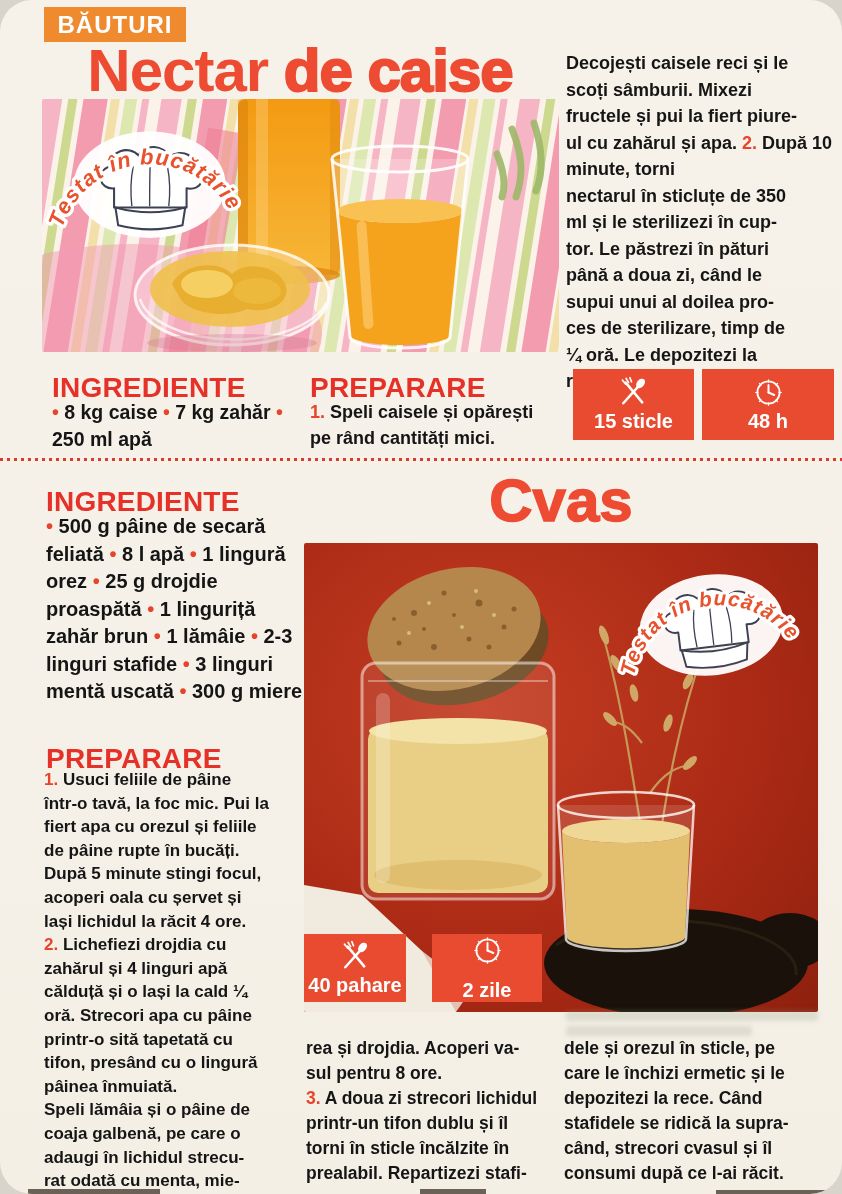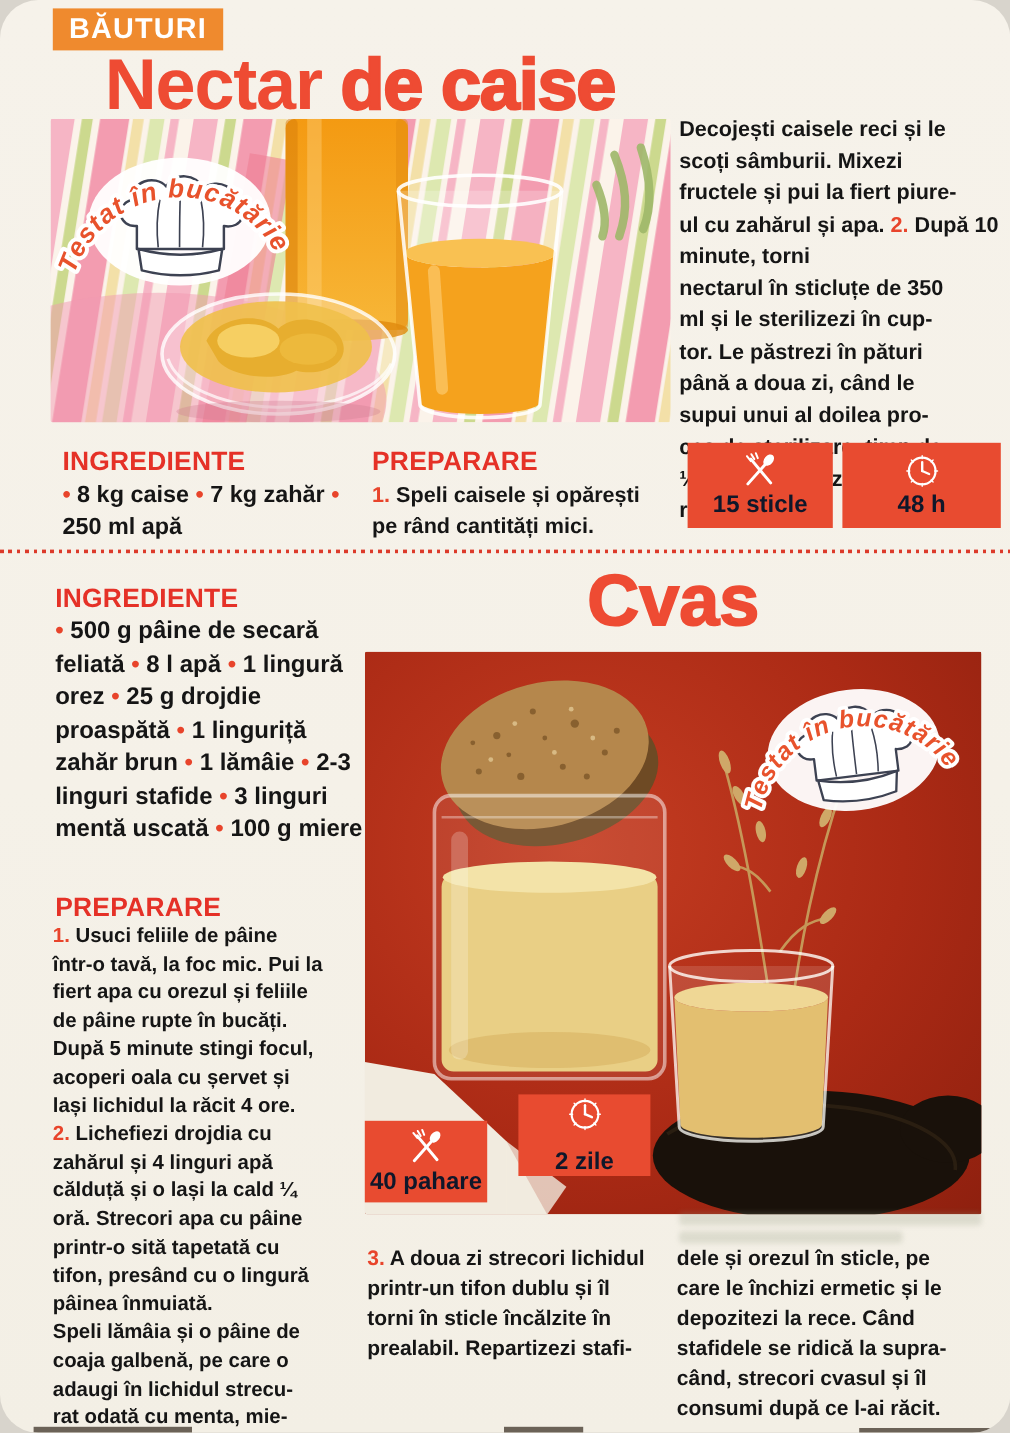--- a/index.html
+++ b/index.html
@@ -18,45 +18,45 @@
     font-size:60px;font-weight:bold;color:#ee4b33;letter-spacing:-1px;white-space:nowrap;}
   .t1b{-webkit-text-stroke:2px #ee4b33;}
   .title2{left:304px;top:466px;width:514px;margin:0;text-align:center;
     font-size:60px;font-weight:bold;color:#ee4b33;-webkit-text-stroke:1.5px #ee4b33;}
   .photo{overflow:hidden;border-radius:2px;}
   #photo1{left:42px;top:99px;width:517px;height:253px;}
   #photo2{left:304px;top:543px;width:514px;height:469px;}
   .bodytxt{font-weight:bold;}
   .mz{white-space:pre-line;}
   .stepnum{color:#e8442b;}
-  #col-nectar{left:566px;top:50px;width:274px;font-size:18px;line-height:26.5px;margin-top:44px;}
-  .sec-head{color:#e53127;font-weight:bold;font-size:22px;letter-spacing:.2px;}
+  #col-nectar{left:566px;top:50px;width:274px;font-size:18px;line-height:26.5px;}
+  .sec-head{color:#e53127;font-weight:bold;font-size:28px;letter-spacing:.2px;}
   #ing1-head{left:52px;top:372px;}
   #ing1{left:52px;top:399px;width:252px;font-size:19.5px;line-height:27px;}
   #prep1-head{left:310px;top:372px;}
   #prep1{left:310px;top:399px;width:266px;font-size:18px;line-height:26px;}
   .b{color:#e8442b;}
   .divider{left:0;top:458px;width:842px;height:3px;
     background:repeating-linear-gradient(90deg,#dc3a2a 0 3px,transparent 3px 7px);}
   #ing2-head{left:46px;top:486px;}
   #ing2{left:46px;top:513px;width:260px;font-size:20px;line-height:27.5px;}
   #prep2-head{left:46px;top:743px;}
   #prep2{left:44px;top:768px;width:268px;font-size:17px;line-height:23.6px;}
   #prep2 p{margin:0;}
   #col-mid{left:306px;top:1036px;width:260px;font-size:17.5px;line-height:25px;}
   #col-mid p{margin:0;}
   #col-right2{left:564px;top:1036px;width:272px;font-size:17.5px;line-height:25px;}
-  .rbadge{background:#e84b30;color:#0f172a;display:flex;flex-direction:column;
+  .rbadge{background:#e84b30;color:#ffffff;display:flex;flex-direction:column;
     align-items:center;justify-content:center;gap:1px;}
   .rbadge svg{height:33px;display:block;}
   .blabel{font-weight:bold;font-size:20px;}
   #badge-y1{left:573px;top:369px;width:121px;height:71px;}
   #badge-t1{left:702px;top:369px;width:132px;height:71px;text-align:center;}
   #badge-y2{left:304px;top:934px;width:102px;height:68px;}
-  #badge-t2{left:432px;top:912px;width:110px;height:68px;gap:12px;}
+  #badge-t2{left:432px;top:934px;width:110px;height:68px;gap:12px;}
   .ghost{background:rgba(140,150,122,.22);filter:blur(2px);border-radius:3px;}
   #ghost1{left:566px;top:1010px;width:252px;height:11px;}
   #ghost2{left:566px;top:1026px;width:186px;height:10px;}
   .edge{background:#6b6257;}
   #edge1{left:28px;top:1189px;width:132px;height:5px;}
   #edge2{left:420px;top:1189px;width:66px;height:5px;}
   #edge3{left:716px;top:1190px;width:126px;height:4px;}
 </style>
 </head>
 <body>
@@ -219,21 +219,21 @@
     <span>25 g drojdie proaspătă</span>
     <span class="b">•</span>
     <span>1 linguriță zahăr brun</span>
     <span class="b">•</span>
     <span>1 lămâie</span>
     <span class="b">•</span>
     <span>2-3 linguri stafide</span>
     <span class="b">•</span>
     <span>3 linguri mentă uscată</span>
     <span class="b">•</span>
-    <span>100 g miere</span>
+    <span>300 g miere</span>
   </div>
 
   <div class="abs sec-head" id="prep2-head">PREPARARE</div>
   <div class="abs bodytxt" id="prep2">
     <p><span class="stepnum">1.</span>
       <span class="mz">Usuci feliile de pâine
 într-o tavă, la foc mic. Pui la
 fiert apa cu orezul și feliile
 de pâine rupte în bucăți.
 După 5 minute stingi focul,
@@ -354,20 +354,22 @@
             <line x1="11" y1="29" x2="9" y2="31"></line>
         </g>
         <line x1="20" y1="20" x2="20" y2="11" stroke-width="2.4"></line>
         <line x1="20" y1="20" x2="27" y2="23" stroke-width="2.4"></line>
       </g>
     </svg>
     <div class="blabel">2 zile</div>
   </div>
 
   <div class="abs bodytxt" id="col-mid">
+    <p><span class="mz">rea și drojdia. Acoperi va-
+sul pentru 8 ore.</span></p>
     <p><span class="stepnum">3.</span>
       <span class="mz">A doua zi strecori lichidul
 printr-un tifon dublu și îl
 torni în sticle încălzite în
 prealabil. Repartizezi stafi-</span></p>
   </div>
 
   <div class="abs ghost" id="ghost1"></div>
   <div class="abs ghost" id="ghost2"></div>
 

